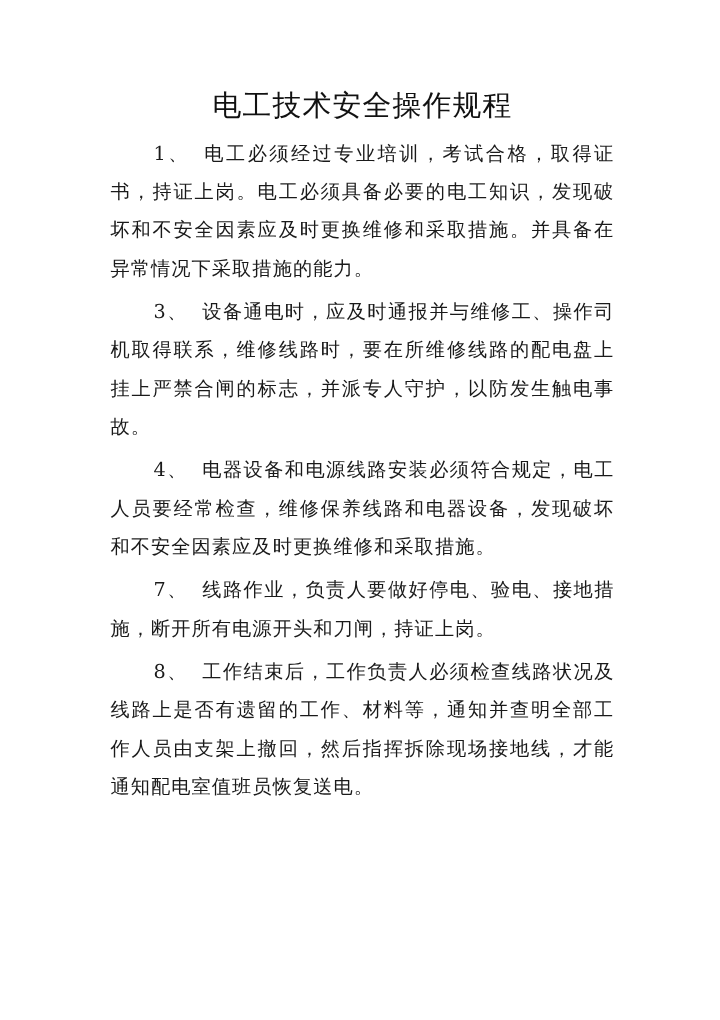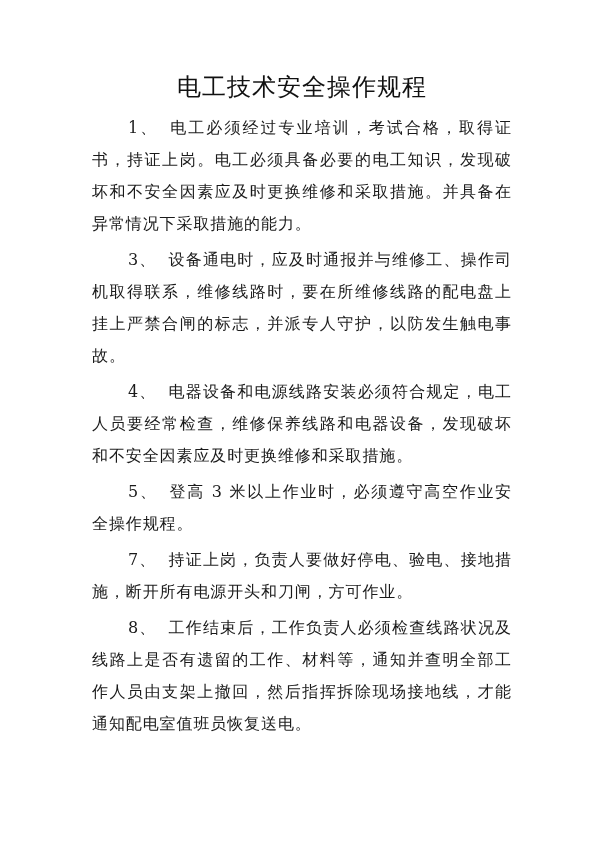--- a/index.html
+++ b/index.html
@@ -16,21 +16,21 @@
       color: #1a1a1a;
     }
     .page {
       position: absolute;
       left: 92px;
       top: 72px;
       width: 420px;
     }
     .title {
       text-align: center;
-      font-family: Liberation Mono, monospace;
+      font-family: Liberation Serif, serif;
       font-size: 24px;
       font-weight: normal;
       letter-spacing: 1px;
       line-height: 34px;
       margin: 0 0 6px 0;
       color: #111;
     }
     .para {
       font-size: 16px;
       line-height: 32px;
@@ -49,19 +49,18 @@
 <div class="page">
   <h1 class="title">电工技术安全操作规程</h1>
 
   <p class="para"><span class="num">1、</span><span>电工必须经过专业培训，考试合格，取得证书，持证上岗。电工必须具备必要的电工知识，发现破坏和不安全因素应及时更换维修和采取措施。并具备在异常情况下采取措施的能力。</span></p>
 
 
   <p class="para"><span class="num">3、</span><span>设备通电时，应及时通报并与维修工、操作司机取得联系，维修线路时，要在所维修线路的配电盘上挂上严禁合闸的标志，并派专人守护，以防发生触电事故。</span></p>
 
   <p class="para"><span class="num">4、</span><span>电器设备和电源线路安装必须符合规定，电工人员要经常检查，维修保养线路和电器设备，发现破坏和不安全因素应及时更换维修和采取措施。</span></p>
 
-  <p class="para"><span class="num">5、</span><span>登高 3 米以上作业时，必须遵守高空作业安全操作规程。</span></p>
 
 
-  <p class="para"><span class="num">7、</span><span>持证上岗，负责人要做好停电、验电、接地措施，断开所有电源开头和刀闸，方可作业。</span></p>
+  <p class="para"><span class="num">7、</span><span>线路作业，负责人要做好停电、验电、接地措施，断开所有电源开头和刀闸，持证上岗。</span></p>
 
   <p class="para"><span class="num">8、</span><span>工作结束后，工作负责人必须检查线路状况及线路上是否有遗留的工作、材料等，通知并查明全部工作人员由支架上撤回，然后指挥拆除现场接地线，才能通知配电室值班员恢复送电。</span></p>
 </div>
 
 </body></html>

